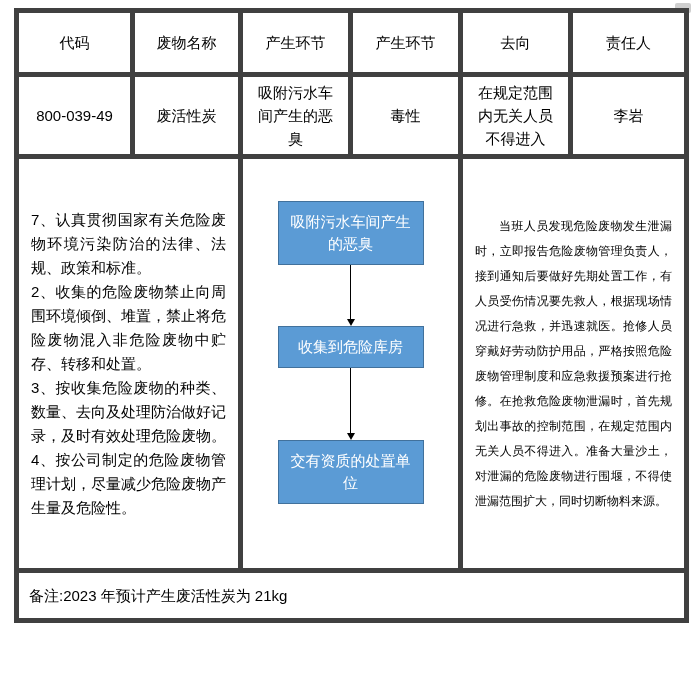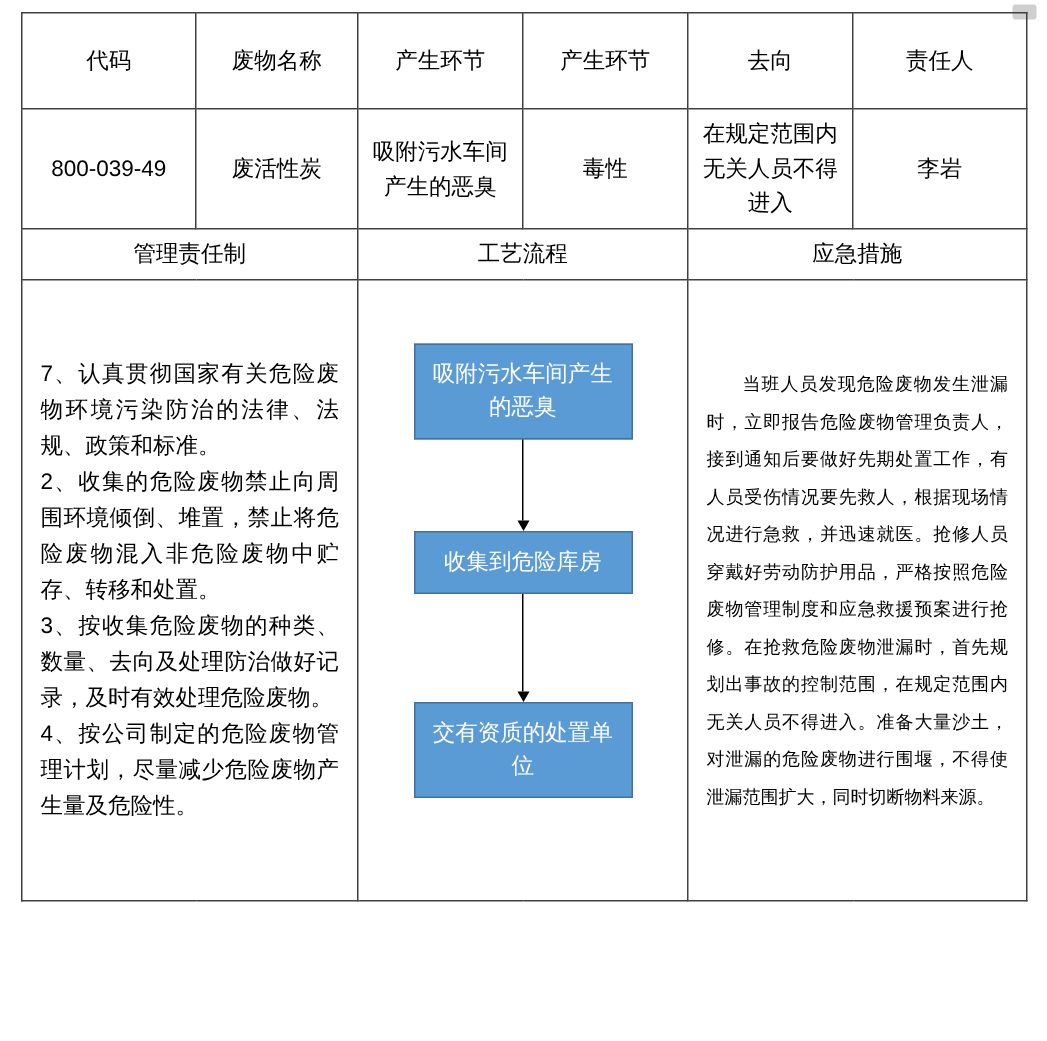--- a/index.html
+++ b/index.html
@@ -21,21 +21,21 @@
     width: 16px; height: 10px;
     background: #cfcfcf;
     border-radius: 2px;
   }
   table {
     border-collapse: collapse;
     width: 670px;
     table-layout: fixed;
   }
   td {
-    border: 1px solid #404040;
+    border: 5px solid #404040;
     text-align: center;
     vertical-align: middle;
     font-size: 15px;
     line-height: 23px;
     word-break: break-all;
   }
   .header-row td { height: 64px; }
   .data-row td { height: 80px; padding: 4px 8px; }
   .section-row td { height: 34px; }
   .content-row td { height: 414px; vertical-align: middle; padding: 0; }
@@ -127,25 +127,20 @@
 
     <tr class="data-row">
       <td>800-039-49</td>
       <td>废活性炭</td>
       <td>吸附污水车间产生的恶臭</td>
       <td>毒性</td>
       <td>在规定范围内无关人员不得进入</td>
       <td>李岩</td>
     </tr>
 
-    <tr class="section-row">
-      <td colspan="2">管理责任制</td>
-      <td colspan="2">工艺流程</td>
-      <td colspan="2">应急措施</td>
-    </tr>
 
     <tr class="content-row">
       <td colspan="2" class="management-cell">
         <div class="text-wrap">
           <p>7、认真贯彻国家有关危险废物环境污染防治的法律、法规、政策和标准。</p>
           <p>2、收集的危险废物禁止向周围环境倾倒、堆置，禁止将危险废物混入非危险废物中贮存、转移和处置。</p>
           <p>3、按收集危险废物的种类、数量、去向及处理防治做好记录，及时有效处理危险废物。</p>
           <p>4、按公司制定的危险废物管理计划，尽量减少危险废物产生量及危险性。</p>
         </div>
       </td>
@@ -166,15 +161,18 @@
         </div>
       </td>
 
       <td colspan="2" class="emergency-cell">
         <div class="text-wrap">
           <p>当班人员发现危险废物发生泄漏时，立即报告危险废物管理负责人，接到通知后要做好先期处置工作，有人员受伤情况要先救人，根据现场情况进行急救，并迅速就医。抢修人员穿戴好劳动防护用品，严格按照危险废物管理制度和应急救援预案进行抢修。在抢救危险废物泄漏时，首先规划出事故的控制范围，在规定范围内无关人员不得进入。准备大量沙土，对泄漏的危险废物进行围堰，不得使泄漏范围扩大，同时切断物料来源。</p>
         </div>
       </td>
     </tr>
 
+    <tr class="footer-row">
+      <td colspan="6">备注:2023 年预计产生废活性炭为 21kg</td>
+    </tr>
   </tbody>
     </table>
 </div>
 
 </body></html>

